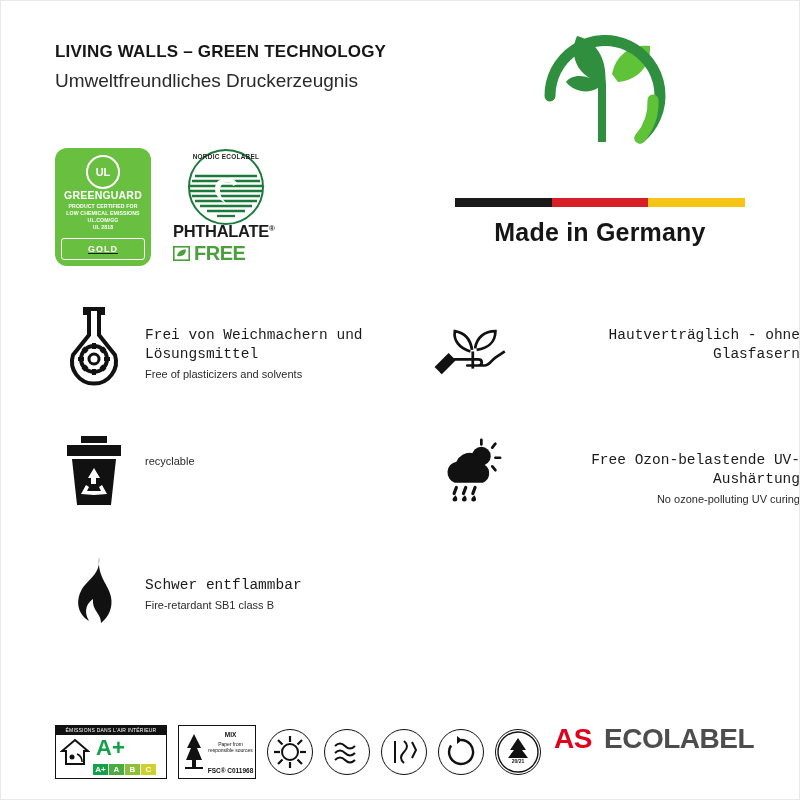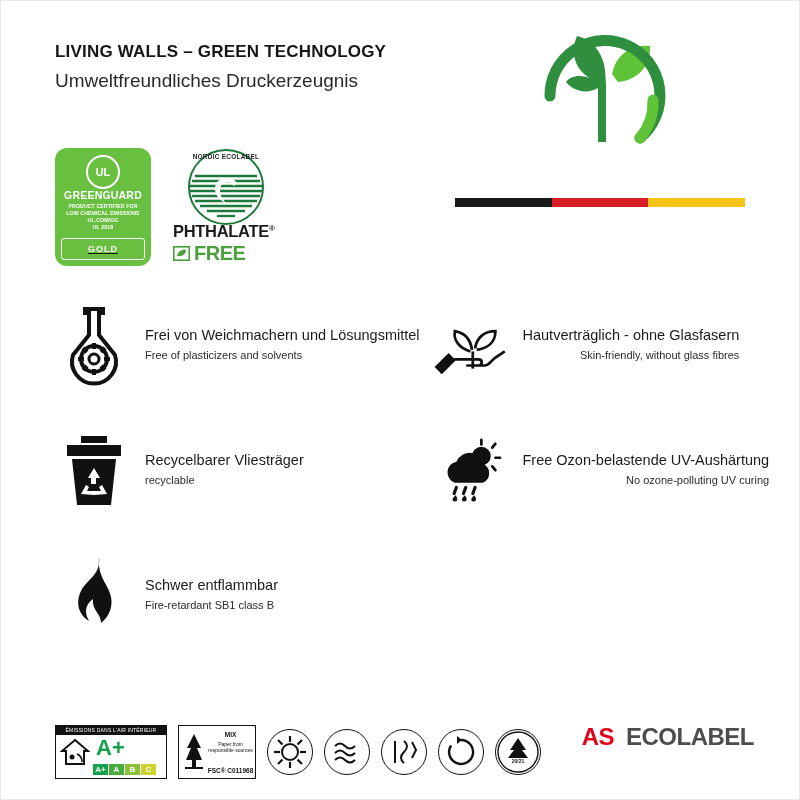--- a/index.html
+++ b/index.html
@@ -103,21 +103,21 @@
   }
 
   
   .features{position:absolute;left:0;top:300px;width:800px;}
   .frow{display:flex;width:800px;height:125px;}
   .fcell{display:flex;align-items:flex-start;width:400px;}
   .fcell.left{padding-left:55px;}
   .fcell.right{padding-left:10px;text-align:right;}
   .ficon{width:78px;min-width:78px;height:92px;display:flex;align-items:center;justify-content:center;}
   .ftext{padding-top:26px;padding-left:12px;}
-  .ftext .de{font-size:14.5px;color:#1b1b1b;line-height:19px;}
+  .ftext .de{font-size:14.5px;color:#1b1b1b;line-height:19px;font-family:Liberation Mono, monospace;}
   .ftext .en{font-size:11px;color:#2b2b2b;margin-top:3px;line-height:14px;}
 
   
   .footer{position:absolute;left:0;top:725px;width:800px;height:62px;}
   .foot-icons{position:absolute;left:55px;top:0;display:flex;align-items:center;gap:11px;}
 
   .aplus{width:110px;height:52px;border:1px solid #111;position:relative;background:#fff;}
   .aplus .bar{
     position:absolute;top:0;left:0;width:100%;height:9px;background:#111;
     color:#fff;font-size:5px;line-height:9px;text-align:center;letter-spacing:.2px;
@@ -151,21 +151,21 @@
   }
 
   .circ{width:44px;height:44px;border-radius:50%;border:1.4px solid #111;position:relative;background:#fff;}
 
   .pefc{width:44px;height:44px;border-radius:50%;border:1.4px solid #111;position:relative;background:#fff;}
   .pefc .ptxt{position:absolute;left:0;top:22px;width:100%;text-align:center;font-size:5px;font-weight:bold;color:#111;line-height:6px;}
 
   .brand{
     position:absolute;right:46px;top:-2px;
     display:flex;align-items:baseline;
-    font-size:24px;font-weight:bold;letter-spacing:-0.5px;
+    font-size:28px;font-weight:bold;letter-spacing:-0.5px;
   }
   .brand .as{color:#e3001b;}
   .brand .creation{color:#4d4d4d;margin-left:12px;}
 
   .border-frame{position:absolute;inset:0;border:1px solid #e8e8e8;pointer-events:none;}
 </style>
 </head>
 <body>
 
 <div class="page">
@@ -222,20 +222,21 @@
     <path d="M92 52 C96 32 112 22 130 24 C131 44 118 58 98 60 Z" fill="#5fc337"></path>
     <path d="M30 74 A55 55 0 1 1 120 116" fill="none" stroke="#2f8f3e" stroke-width="11" stroke-linecap="round"></path>
     <path d="M120 116 A55 55 0 0 0 133 78" fill="none" stroke="#5fc337" stroke-width="11" stroke-linecap="round"></path>
   </svg>
 
   <div class="flag">
     <i class="bk"></i>
     <i class="rd"></i>
     <i class="yl"></i>
   </div>
+  <div class="made">Made in Germany</div>
 
   <div class="features">
 
     <div class="frow">
       <div class="fcell left">
         <div class="ficon">
           <svg viewBox="0 0 70 86" width="70" height="86">
             <path d="M26 6 h18 v4 h-4 v22 l16 20 a22 22 0 1 1 -42 0 l16 -20 v-22 h-4 z" fill="none" stroke="#111" stroke-width="4"></path>
             <circle cx="35" cy="56" r="13" fill="none" stroke="#111" stroke-width="4"></circle>
             <circle cx="35" cy="56" r="5" fill="none" stroke="#111" stroke-width="3"></circle>
@@ -261,41 +262,39 @@
           <svg viewBox="0 0 100 86" width="100" height="86">
             <path d="M50 48 C48 34 40 26 28 24 C26 36 34 46 48 50" fill="none" stroke="#111" stroke-width="3.5"></path>
             <path d="M54 46 C56 32 66 24 80 24 C80 38 70 46 56 48" fill="none" stroke="#111" stroke-width="3.5"></path>
             <path d="M51 50 v22" stroke="#111" stroke-width="3.5" fill="none"></path>
             <path d="M10 78 L28 60 L44 60 L58 60 C64 60 64 68 58 68 L44 68 L66 68 C72 68 74 62 80 58 L92 50" fill="none" stroke="#111" stroke-width="3.5" stroke-linejoin="round"></path>
             <path d="M10 78 L2 70 L20 52 L28 60 Z" fill="#111"></path>
           </svg>
         </div>
         <div class="ftext">
           <div class="de">Hautverträglich - ohne Glasfasern</div>
-          <div class="en">Skin-friendly, without glass fibres</div>
         </div>
       </div>
     </div>
 
     <div class="frow">
       <div class="fcell left">
         <div class="ficon">
           <svg viewBox="0 0 70 86" width="70" height="86">
             <rect x="22" y="8" width="26" height="7" fill="#111"></rect>
             <rect x="8" y="17" width="54" height="11" fill="#111"></rect>
             <path d="M13 31 h44 l-5 46 h-34 z" fill="#111"></path>
             <g fill="#fff">
               <path d="M35 40 l6 10 h-4 v6 h-5 v-6 h-3 z"></path>
               <path d="M22 66 l5 -9 3 2 -2 4 h7 v4 z"></path>
               <path d="M48 66 l-5 -9 -3 2 2 4 h-7 v4 z"></path>
             </g>
           </svg>
         </div>
         <div class="ftext">
-          <div class="de">Recycelbarer Vliesträger</div>
           <div class="en">recyclable</div>
         </div>
       </div>
       <div class="fcell right">
         <div class="ficon">
           <svg viewBox="0 0 100 86" width="100" height="86">
             <circle cx="62" cy="24" r="12" fill="#111"></circle>
             <g stroke="#111" stroke-width="3.5" stroke-linecap="round">
               <line x1="62" y1="3" x2="62" y2="9"></line>
               <line x1="80" y1="8" x2="76" y2="13"></line>

